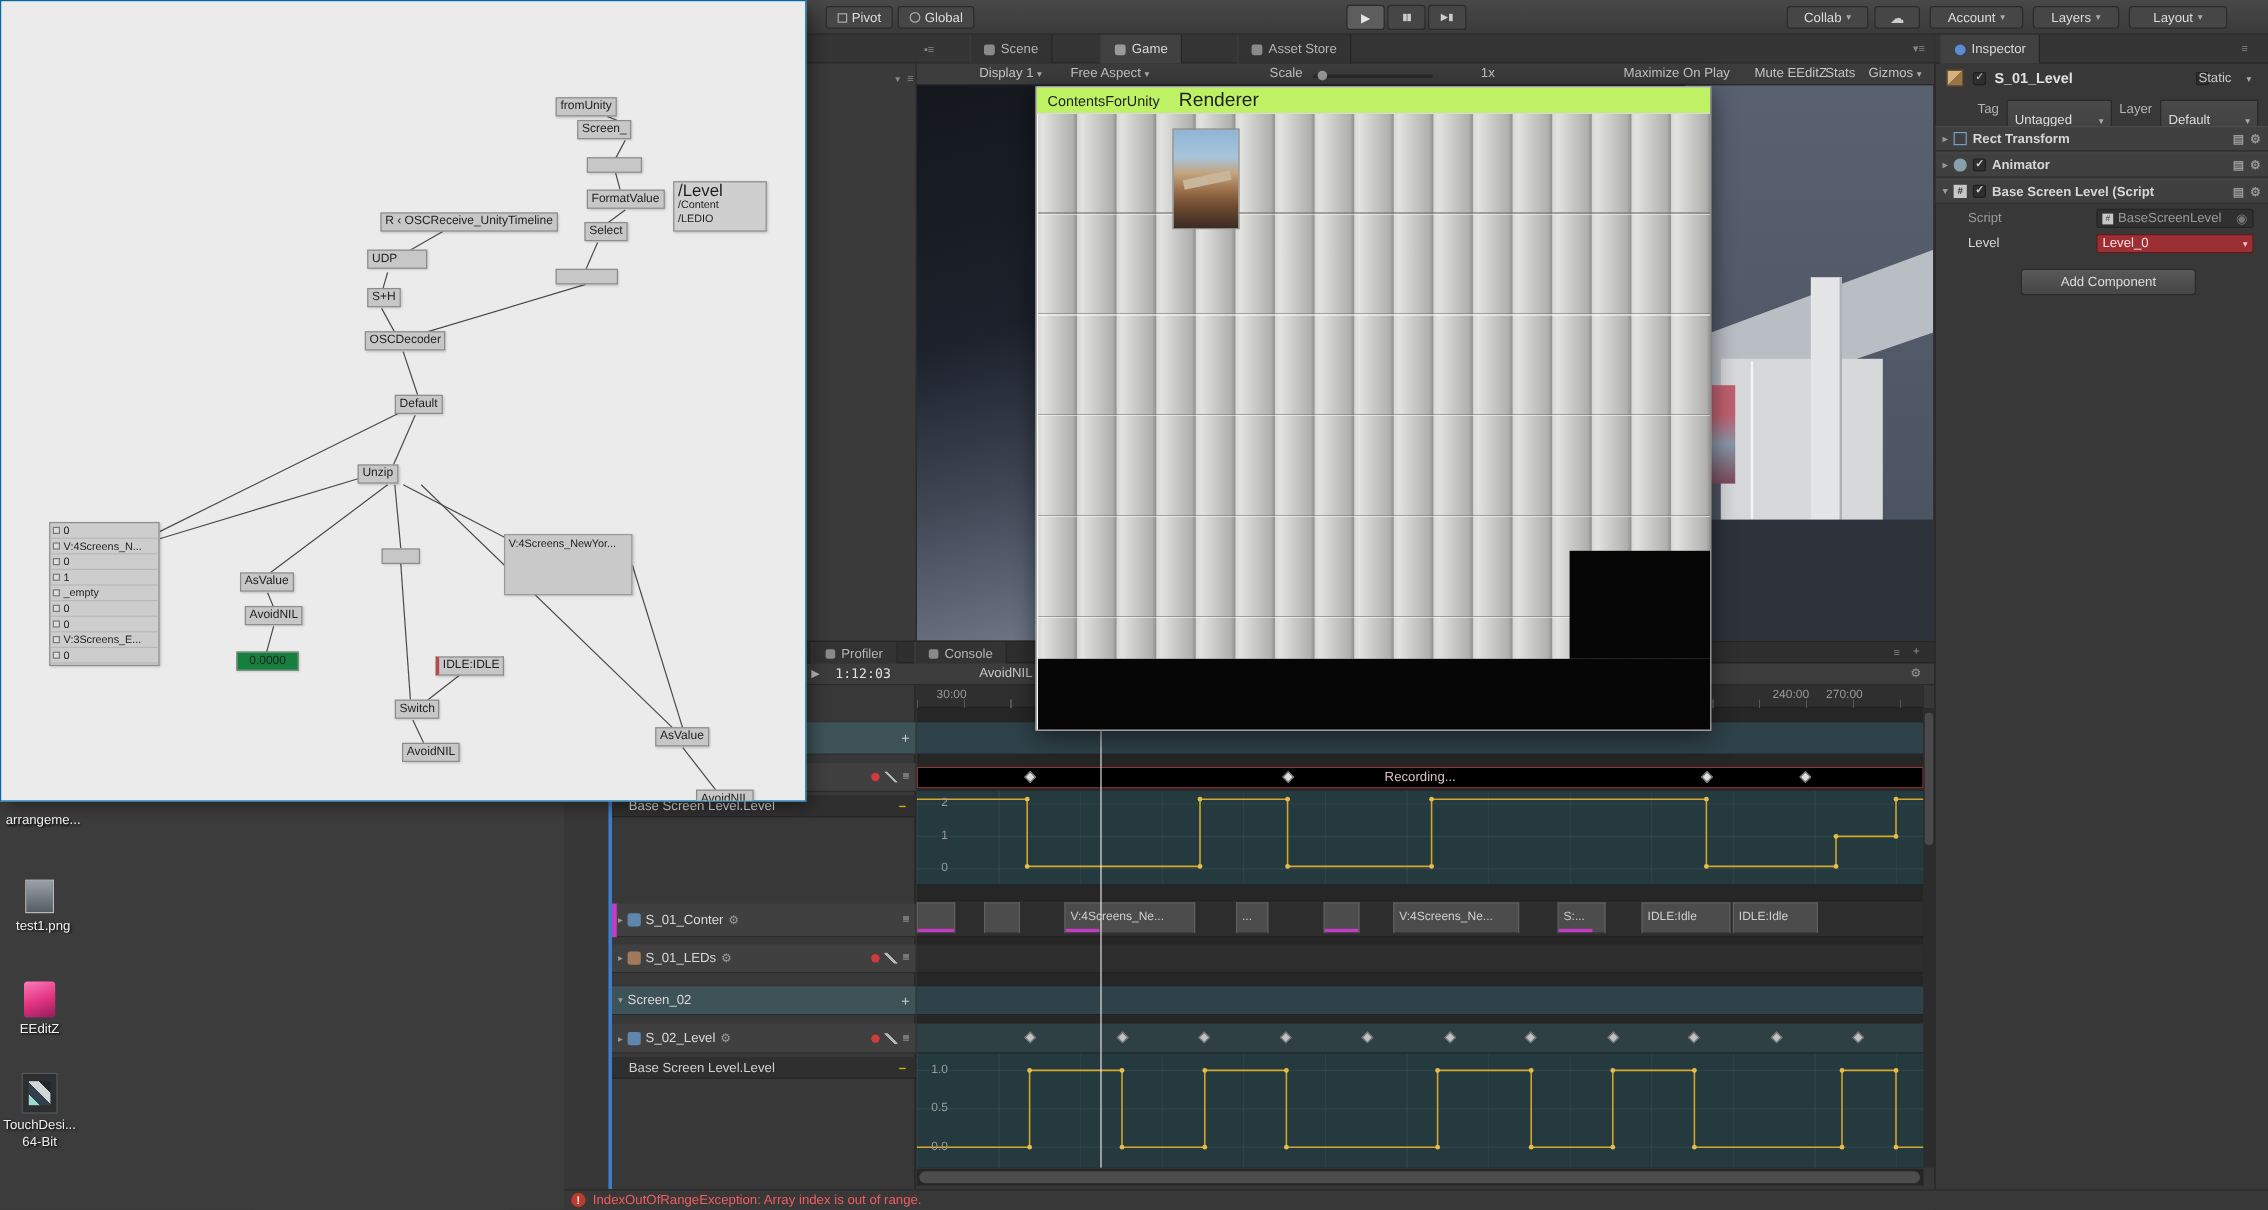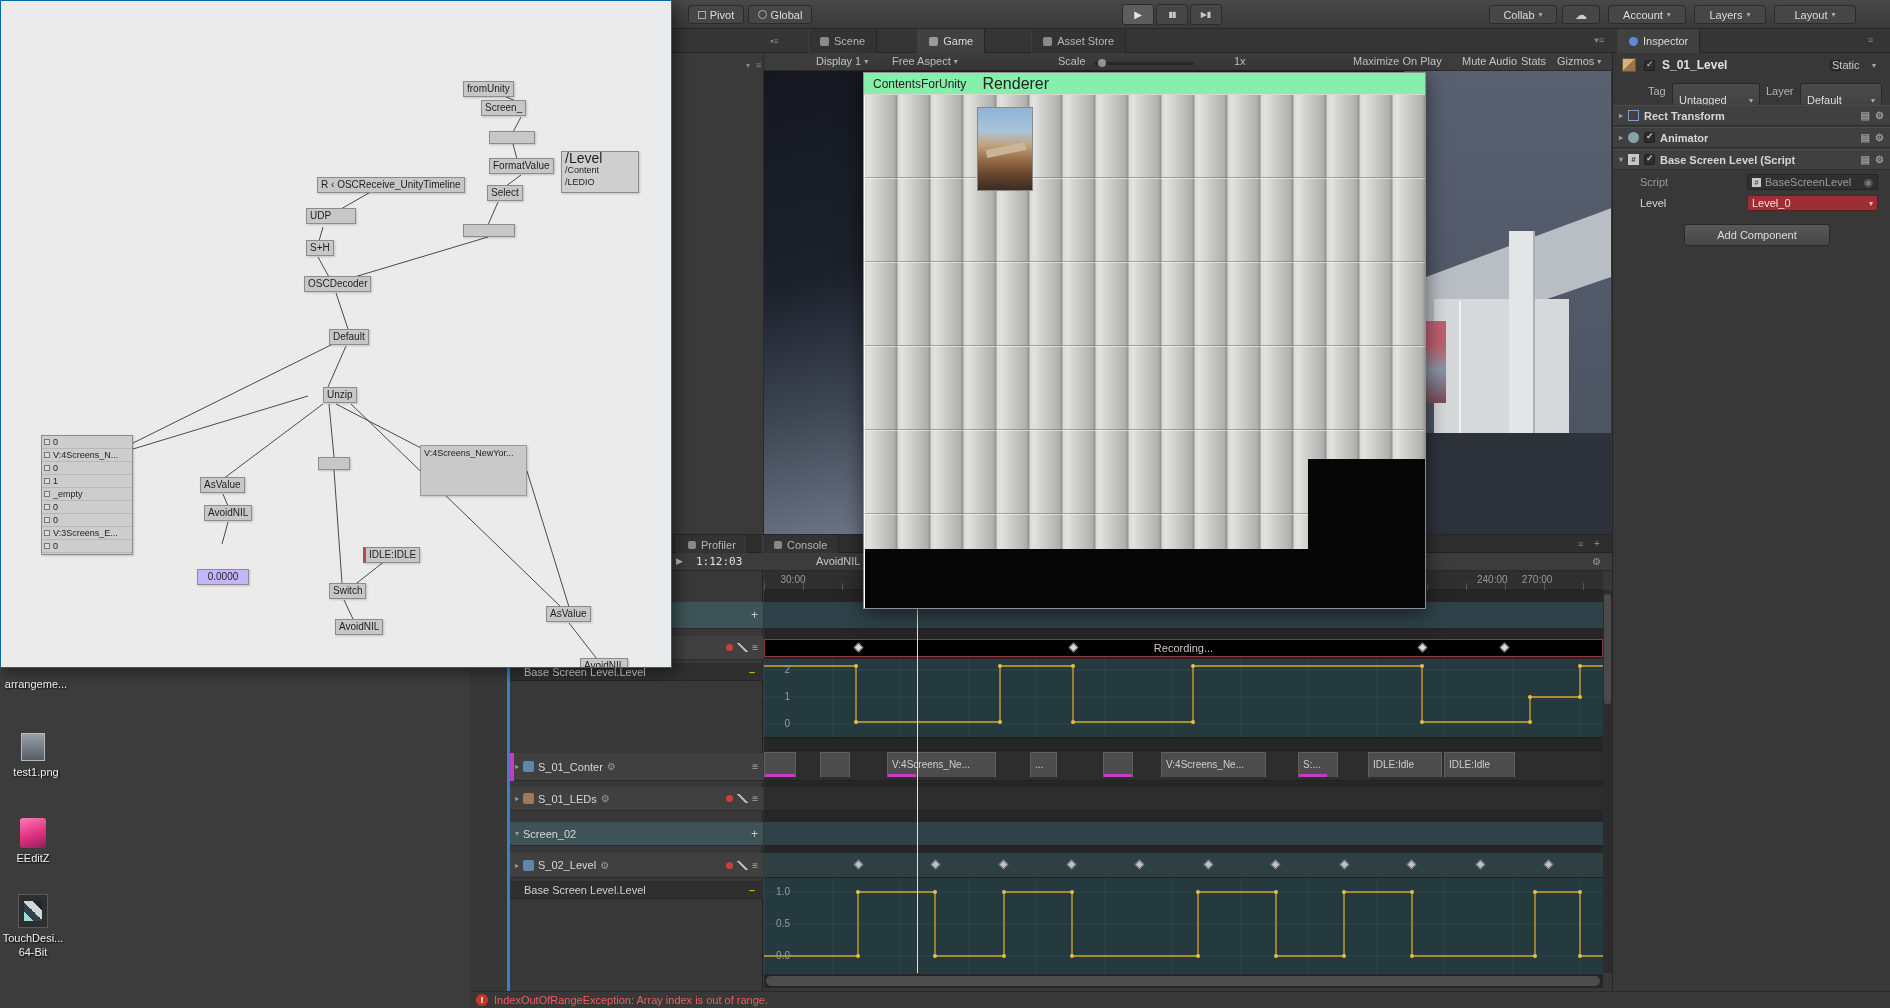--- a/index.html
+++ b/index.html
@@ -127,21 +127,21 @@
   <div class="abs" style="left:330px;top:9px;width:100px;height:3px;background:#2a2a2a;border-radius:2px">
     <div class="abs" style="left:4px;top:-3px;width:8px;height:8px;border-radius:50%;background:#9a9a9a"></div>
   </div>
   <div class="abs gt" style="left:470px;top:2px">
       <span>1x</span>
     </div>
   <div class="abs gt" style="left:589px;top:2px">
       <span>Maximize On Play</span>
     </div>
   <div class="abs gt" style="left:698px;top:2px">
-      <span>Mute Audio</span>
+      <span>Mute EEditZ</span>
     </div>
   <div class="abs gt" style="left:757px;top:2px">
       <span>Stats</span>
     </div>
   <div class="abs gt" style="left:793px;top:2px">
       <span>Gizmos</span>
       <span class="caret">▾</span>
     </div>
 </div>
 
@@ -437,21 +437,21 @@
 </div>
 
 
 <div class="abs" style="left:470px;top:991px;width:1420px;height:17px;background:#383838;border-top:1px solid #2a2a2a;display:flex;align-items:center;gap:6px;padding:0 6px">
   <span style="width:12px;height:12px;border-radius:50%;background:#c0392b;color:#fff;font-size:9px;font-weight:bold;text-align:center;line-height:12px;flex:0 0 auto">!</span>
   <span style="color:#f25d5d;font-size:11px">IndexOutOfRangeException: Array index is out of range.</span>
 </div>
 
 
 <div class="abs" style="left:863px;top:72px;width:563px;height:537px;background:#fdfdfd;border:1px solid #8f8f8f;box-shadow:0 5px 20px rgba(0,0,0,.55);z-index:50">
-  <div style="height:22px;background:#86efac;border-bottom:1px solid #d8d8d8;display:flex;align-items:center;gap:16px;padding:0 9px">
+  <div style="height:22px;background:#bef264;border-bottom:1px solid #d8d8d8;display:flex;align-items:center;gap:16px;padding:0 9px">
     <span style="color:#222;font-size:12px">ContentsForUnity</span>
     <span style="color:#222;font-size:16px">Renderer</span>
   </div>
   <div class="abs" style="left:1px;top:22px;width:560px;height:454px;background:repeating-linear-gradient(180deg,rgba(0,0,0,0) 0 82px,rgba(110,110,108,.55) 82px 83px,rgba(255,255,255,.5) 83px 84px),repeating-linear-gradient(90deg,#d9d9d7 0,#e2e2e0 4px,#c9c9c7 16px,#b0b0ae 29px,#93938f 32px,#d9d9d7 33px)"></div>
   <div class="abs" style="left:113px;top:34px;width:56px;height:84px;background:linear-gradient(180deg,#8fb4d4 0%,#a8c4da 28%,#c2a37c 45%,#9a6f4a 62%,#6e4a30 78%,#3a2c22 100%);border:1px solid #888">
     <div class="abs" style="left:8px;top:38px;width:40px;height:8px;background:#c8b59a;transform:rotate(-12deg)"></div>
   </div>
   <div class="abs" style="left:444px;top:386px;width:117px;height:90px;background:#060606"></div>
   <div class="abs" style="left:1px;top:476px;width:560px;height:59px;background:#060606"></div>
 </div>
@@ -507,21 +507,21 @@
     <div style="font-size:9px;line-height:12px">/Content</div>
     <div style="font-size:9px;line-height:12px">/LEDIO</div>
   </div>
   <div class="tdnode" style="left:486px;top:184px">Select</div>
   <div class="tdnode" style="left:316px;top:176px"><span>R ‹</span> <span>OSCReceive_UnityTimeline</span></div>
   <div class="tdnode" style="left:305px;top:207px;width:50px">UDP</div>
   <div class="tdnode" style="left:305px;top:239px">S+H</div>
   <div class="tdnode" style="left:462px;top:223px;width:52px;height:13px"></div>
   <div class="tdnode" style="left:303px;top:275px">OSCDecoder</div>
   <div class="tdnode" style="left:328px;top:328px">Default</div>
-  <div class="tdnode" style="left:322px;top:386px">Unzip</div>
+  <div class="tdnode" style="left:297px;top:386px">Unzip</div>
   <div class="tdnode" style="left:317px;top:456px;width:32px;height:13px"></div>
   <div class="abs" style="left:40px;top:434px;width:92px;height:120px;background:#cdcdcd;border:1px solid #8c8c8c;box-shadow:1px 1px 2px rgba(0,0,0,.18)">
     <div class="lrow">
         <span class="sq"></span>
         <span>0</span>
       </div>
     <div class="lrow">
         <span class="sq"></span>
         <span>V:4Screens_N...</span>
       </div>
@@ -549,21 +549,21 @@
         <span class="sq"></span>
         <span>V:3Screens_E...</span>
       </div>
     <div class="lrow">
         <span class="sq"></span>
         <span>0</span>
       </div>
   </div>
   <div class="tdnode" style="left:199px;top:476px">AsValue</div>
   <div class="tdnode" style="left:203px;top:504px">AvoidNIL</div>
-  <div class="tdnode" style="left:196px;top:568px;width:52px;background:#c4b5fd;text-align:center">0.0000</div>
+  <div class="tdnode" style="left:196px;top:542px;width:52px;background:#15803d;text-align:center">0.0000</div>
   <div class="abs" style="left:419px;top:444px;width:107px;height:51px;background:#c9c9c9;border:1px solid #999;box-shadow:1px 1px 2px rgba(0,0,0,.18);font-size:9px;color:#222;padding:2px 3px;white-space:nowrap;overflow:hidden">V:4Screens_NewYor...</div>
   <div class="tdnode" style="left:362px;top:546px;border-left:3px solid #b84a4a">IDLE:IDLE</div>
   <div class="tdnode" style="left:328px;top:582px">Switch</div>
   <div class="tdnode" style="left:334px;top:618px">AvoidNIL</div>
   <div class="tdnode" style="left:545px;top:605px">AsValue</div>
   <div class="tdnode" style="left:579px;top:657px">AvoidNIL</div>
 </div>
 
 
 

